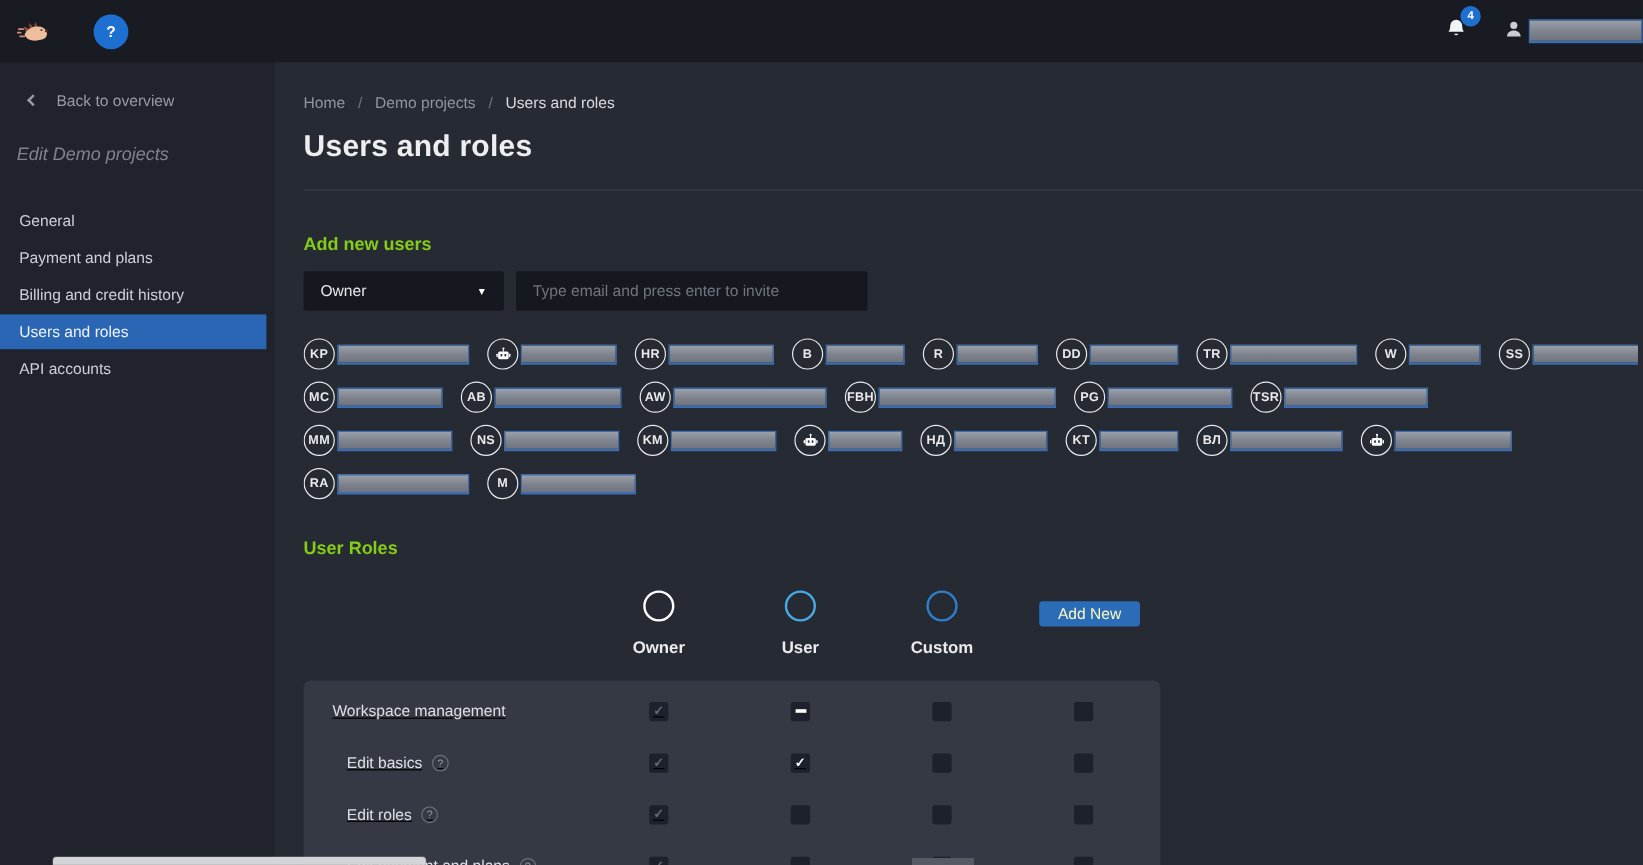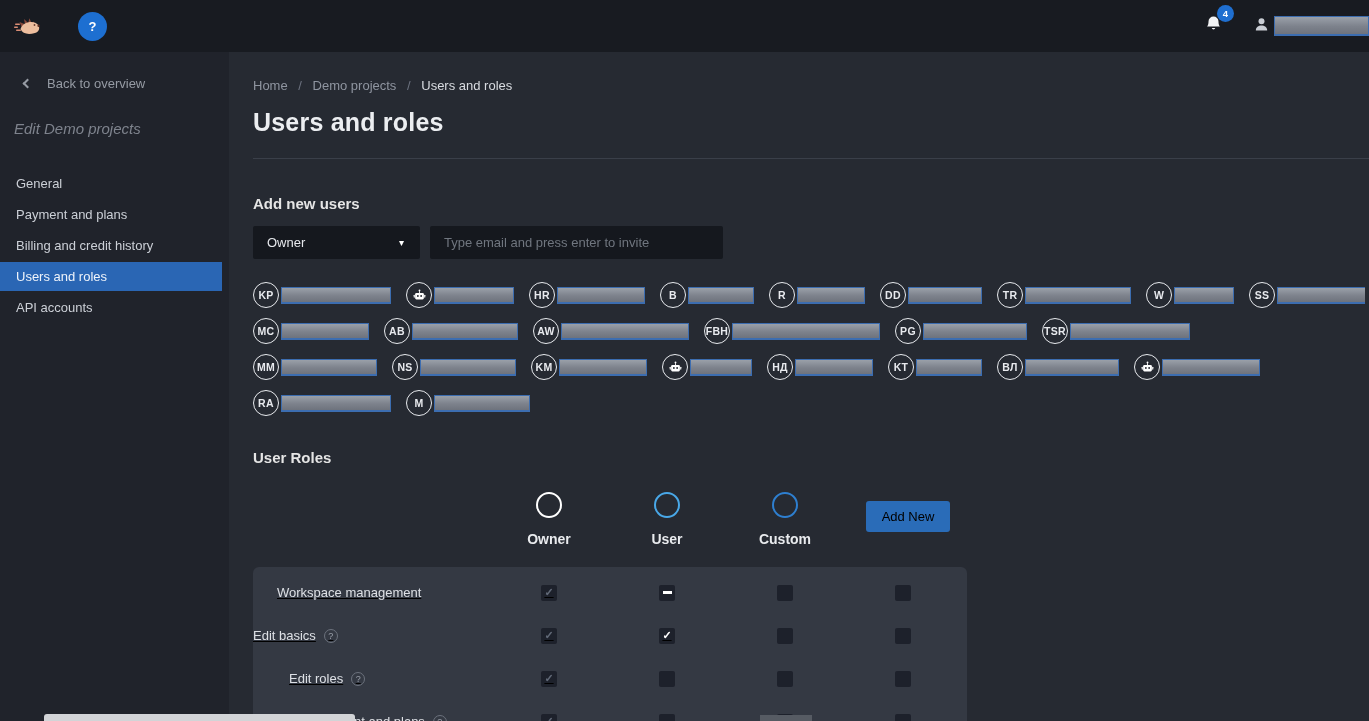--- a/index.html
+++ b/index.html
@@ -34,21 +34,21 @@
   .side-item.active { background:#2a66b4; color:#eef3fa; }
 
   
   .content { flex:1; background:#262a32; padding:26px 0 0 24px; position:relative; }
   .breadcrumb { font-size:13px; color:#8f95a0; }
   .breadcrumb .sep { margin:0 7px; color:#6d7380; }
   .breadcrumb .current { color:#d8dbe0; }
   .page-title { margin-top:15px; font-size:25px; font-weight:800; color:#eceef1; letter-spacing:.2px; }
   .divider { margin-top:21px; border:none; border-top:1px solid #3a3f49; }
 
-  .section-h { font-size:15px; font-weight:800; color:#e5e5e5; }
+  .section-h { font-size:15px; font-weight:800; color:#84cc16; }
   .add-h { margin-top:36px; }
   .add-row { margin-top:14px; display:flex; }
   .select { width:167px; height:33px; background:#15181e; display:flex; align-items:center;
     justify-content:space-between; padding:0 16px 0 14px; color:#e6e8ec; font-size:13px; cursor:pointer; border-radius:2px; }
   .caret { font-size:10px; color:#fff; }
   .email-input { margin-left:10px; width:293px; height:33px; background:#15181e; border:none; border-radius:2px;
     color:#c4b5fd; font-size:13px; padding:0 14px; outline:none; }
   .email-input::placeholder { color:#70767f; }
 
   
@@ -59,22 +59,22 @@
     font-size:10.5px; font-weight:700; display:flex; align-items:center; justify-content:center;
     letter-spacing:.3px; flex:none; background:transparent; }
   .member .redact { margin-left:2px; height:17px; }
 
   
   .roles-h { margin-top:28px; }
   .roles-grid { margin-top:26px; display:grid; grid-template-columns:237px 118px 118px 118px 118px auto; align-items:start; }
   .role-col { display:flex; flex-direction:column; align-items:center; }
   .role-circle { width:26px; height:26px; border-radius:50%; border:2px solid #fff; }
   .role-label { margin-top:13px; font-size:14px; font-weight:700; color:#e9ebee; }
-  .add-new-btn { margin:9px 0 0 22px; width:84px; height:31px; background:#2a6cb8; border:none; border-radius:3px;
-    color:#000000; font-size:13px; cursor:pointer; }
+  .add-new-btn { margin:9px 0 0 22px; width:84px; height:21px; background:#2a6cb8; border:none; border-radius:3px;
+    color:#fef9c3; font-size:13px; cursor:pointer; }
 
   .perm-panel { margin-top:20px; width:714px; height:170px; background:#343943; border-radius:6px 6px 0 0; padding-top:4px; }
   .perm-row { display:grid; grid-template-columns:237px 118px 118px 118px 118px; height:43px; align-items:center;text-decoration:underline; }
   .perm-label { display:flex; align-items:center; font-size:13px; color:#dde0e5; }
   .help-q { margin-left:8px; width:14px; height:14px; border-radius:50%; border:1px solid #6c727d; color:#9aa0aa;
     font-size:9px; display:flex; align-items:center; justify-content:center; cursor:pointer; }
   .cb-cell { display:flex; justify-content:center; }
   .cb { width:16px; height:16px; background:#1d212b; border-radius:2px; display:flex; align-items:center;
     justify-content:center; font-size:11px; font-weight:700; cursor:pointer; position:relative; }
   .cb.checked-muted { color:#616977; }
@@ -335,21 +335,21 @@
             <span class="cb indeterminate"></span>
           </div>
           <div class="cb-cell">
             <span class="cb unchecked"></span>
           </div>
           <div class="cb-cell">
             <span class="cb unchecked"></span>
           </div>
         </div>
         <div class="perm-row">
-          <div class="perm-label" style="">
+          <div class="perm-label" style="padding-left: 36px;">
             <span>Edit basics</span>
             <span class="help-q">?</span>
           </div>
           <div class="cb-cell">
             <span class="cb checked-muted">✓</span>
           </div>
           <div class="cb-cell">
             <span class="cb checked">✓</span>
           </div>
           <div class="cb-cell">

